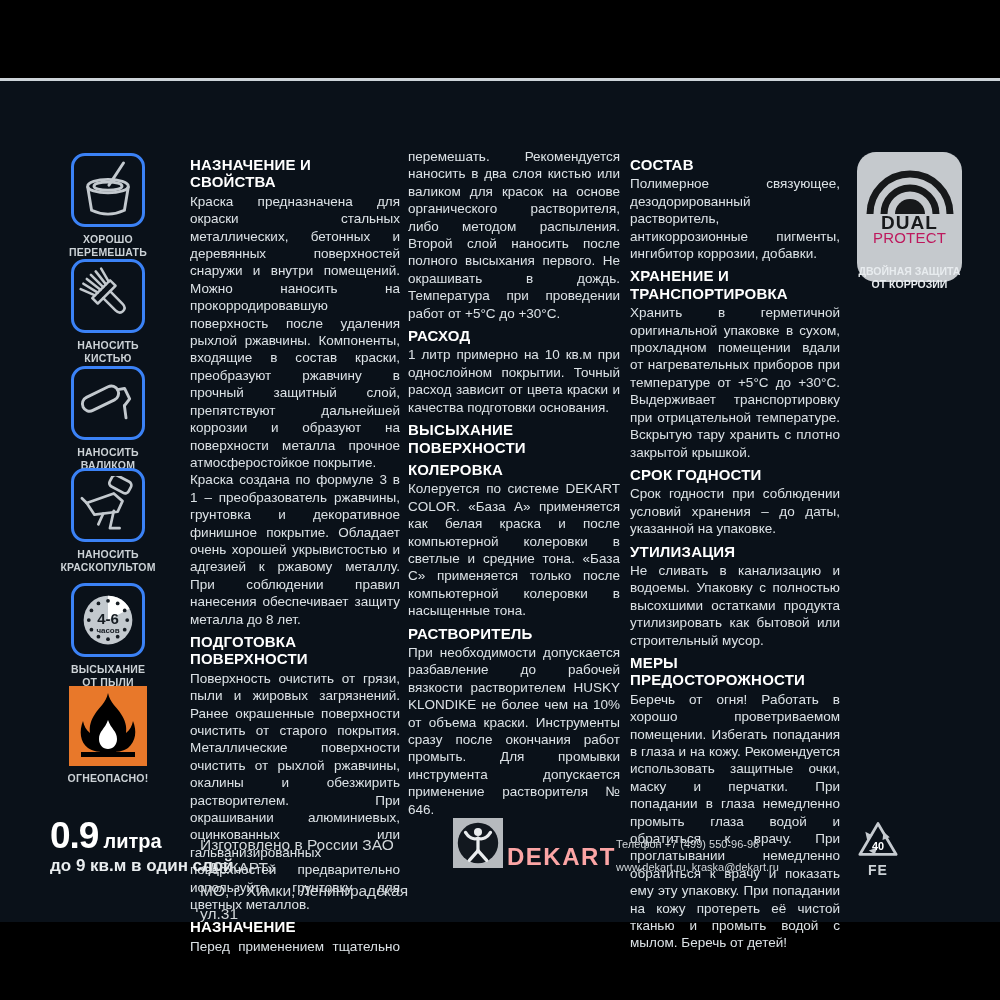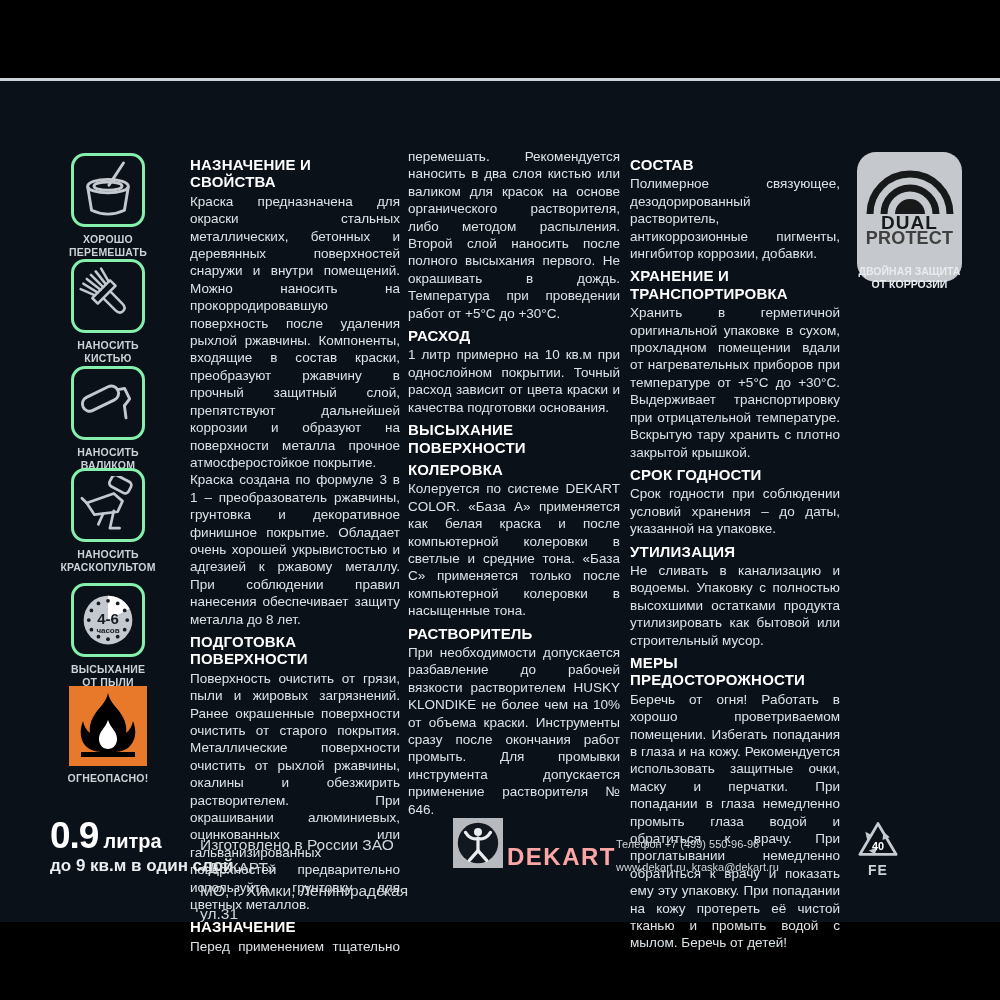--- a/index.html
+++ b/index.html
@@ -3,21 +3,21 @@
 <meta charset="utf-8">
 <style>
   html,body{margin:0;padding:0;background:#000;}
   .canvas{position:relative;width:1000px;height:1000px;background:#000;overflow:hidden;
           font-family:"Liberation Sans",sans-serif;-webkit-font-smoothing:antialiased;}
   .label{position:absolute;left:0;top:78px;width:1000px;height:844px;background:#0a1119;
          border-top:3px solid #ccd3d8;box-sizing:border-box;}
 
   
   .iconblock{position:absolute;left:52px;width:112px;text-align:center;}
-  .pict{width:74px;height:74px;margin:0 auto;border:3px solid #86efac;border-radius:14px;
+  .pict{width:74px;height:74px;margin:0 auto;border:3px solid #3b82f6;border-radius:14px;
         box-sizing:border-box;display:flex;align-items:center;justify-content:center;}
   .pict svg{display:block;}
   .pict-flame{width:78px;height:80px;margin:0 auto;background:#e8782a;display:flex;
               align-items:center;justify-content:center;}
   .cap{margin-top:6px;font-size:10.5px;font-weight:bold;line-height:12.5px;color:#ccd2d6;
        white-space:pre-line;letter-spacing:0.2px;}
 
   
   .col{position:absolute;top:67px;text-align:justify;color:#dce2e6;font-size:13.5px;
        line-height:17.4px;}
@@ -28,21 +28,21 @@
          letter-spacing:0.2px;}
   .col .sec-h:first-child{margin-top:8px;}
   .col p{margin:0;}
   .force-justify{text-align-last:justify;}
 
   
   .dp-badge{position:absolute;left:857px;top:71px;width:105px;height:130px;background:#c5c9cd;
             border-radius:19px;text-align:center;overflow:hidden;}
   .dp-badge svg{display:block;margin:10px auto 0;}
   .dp-word1{font-size:19px;font-weight:bold;color:#17191b;line-height:15px;letter-spacing:1px;}
-  .dp-word2{font-size:18px;font-weight:bold;color:#404040;line-height:16px;letter-spacing:0.2px;}
+  .dp-word2{font-size:15px;font-weight:normal;color:#be185d;line-height:16px;letter-spacing:0.2px;}
   .dp-cap{position:absolute;left:843px;top:184px;width:133px;text-align:center;font-size:10.5px;
           font-weight:bold;line-height:13px;color:#e8ecef;white-space:pre-line;}
 
   
   .volume{position:absolute;left:50px;top:740px;color:#fff;white-space:nowrap;}
   .vol-num{font-size:37px;font-weight:bold;letter-spacing:-1px;line-height:30px;}
   .vol-unit{font-size:20px;font-weight:bold;margin-left:5px;}
   .vol-note{font-size:17px;font-weight:bold;margin-top:3px;color:#e9edef;}
   .madein{position:absolute;left:200px;top:752px;width:240px;font-size:15.5px;line-height:23px;
           color:#d2d7da;}

